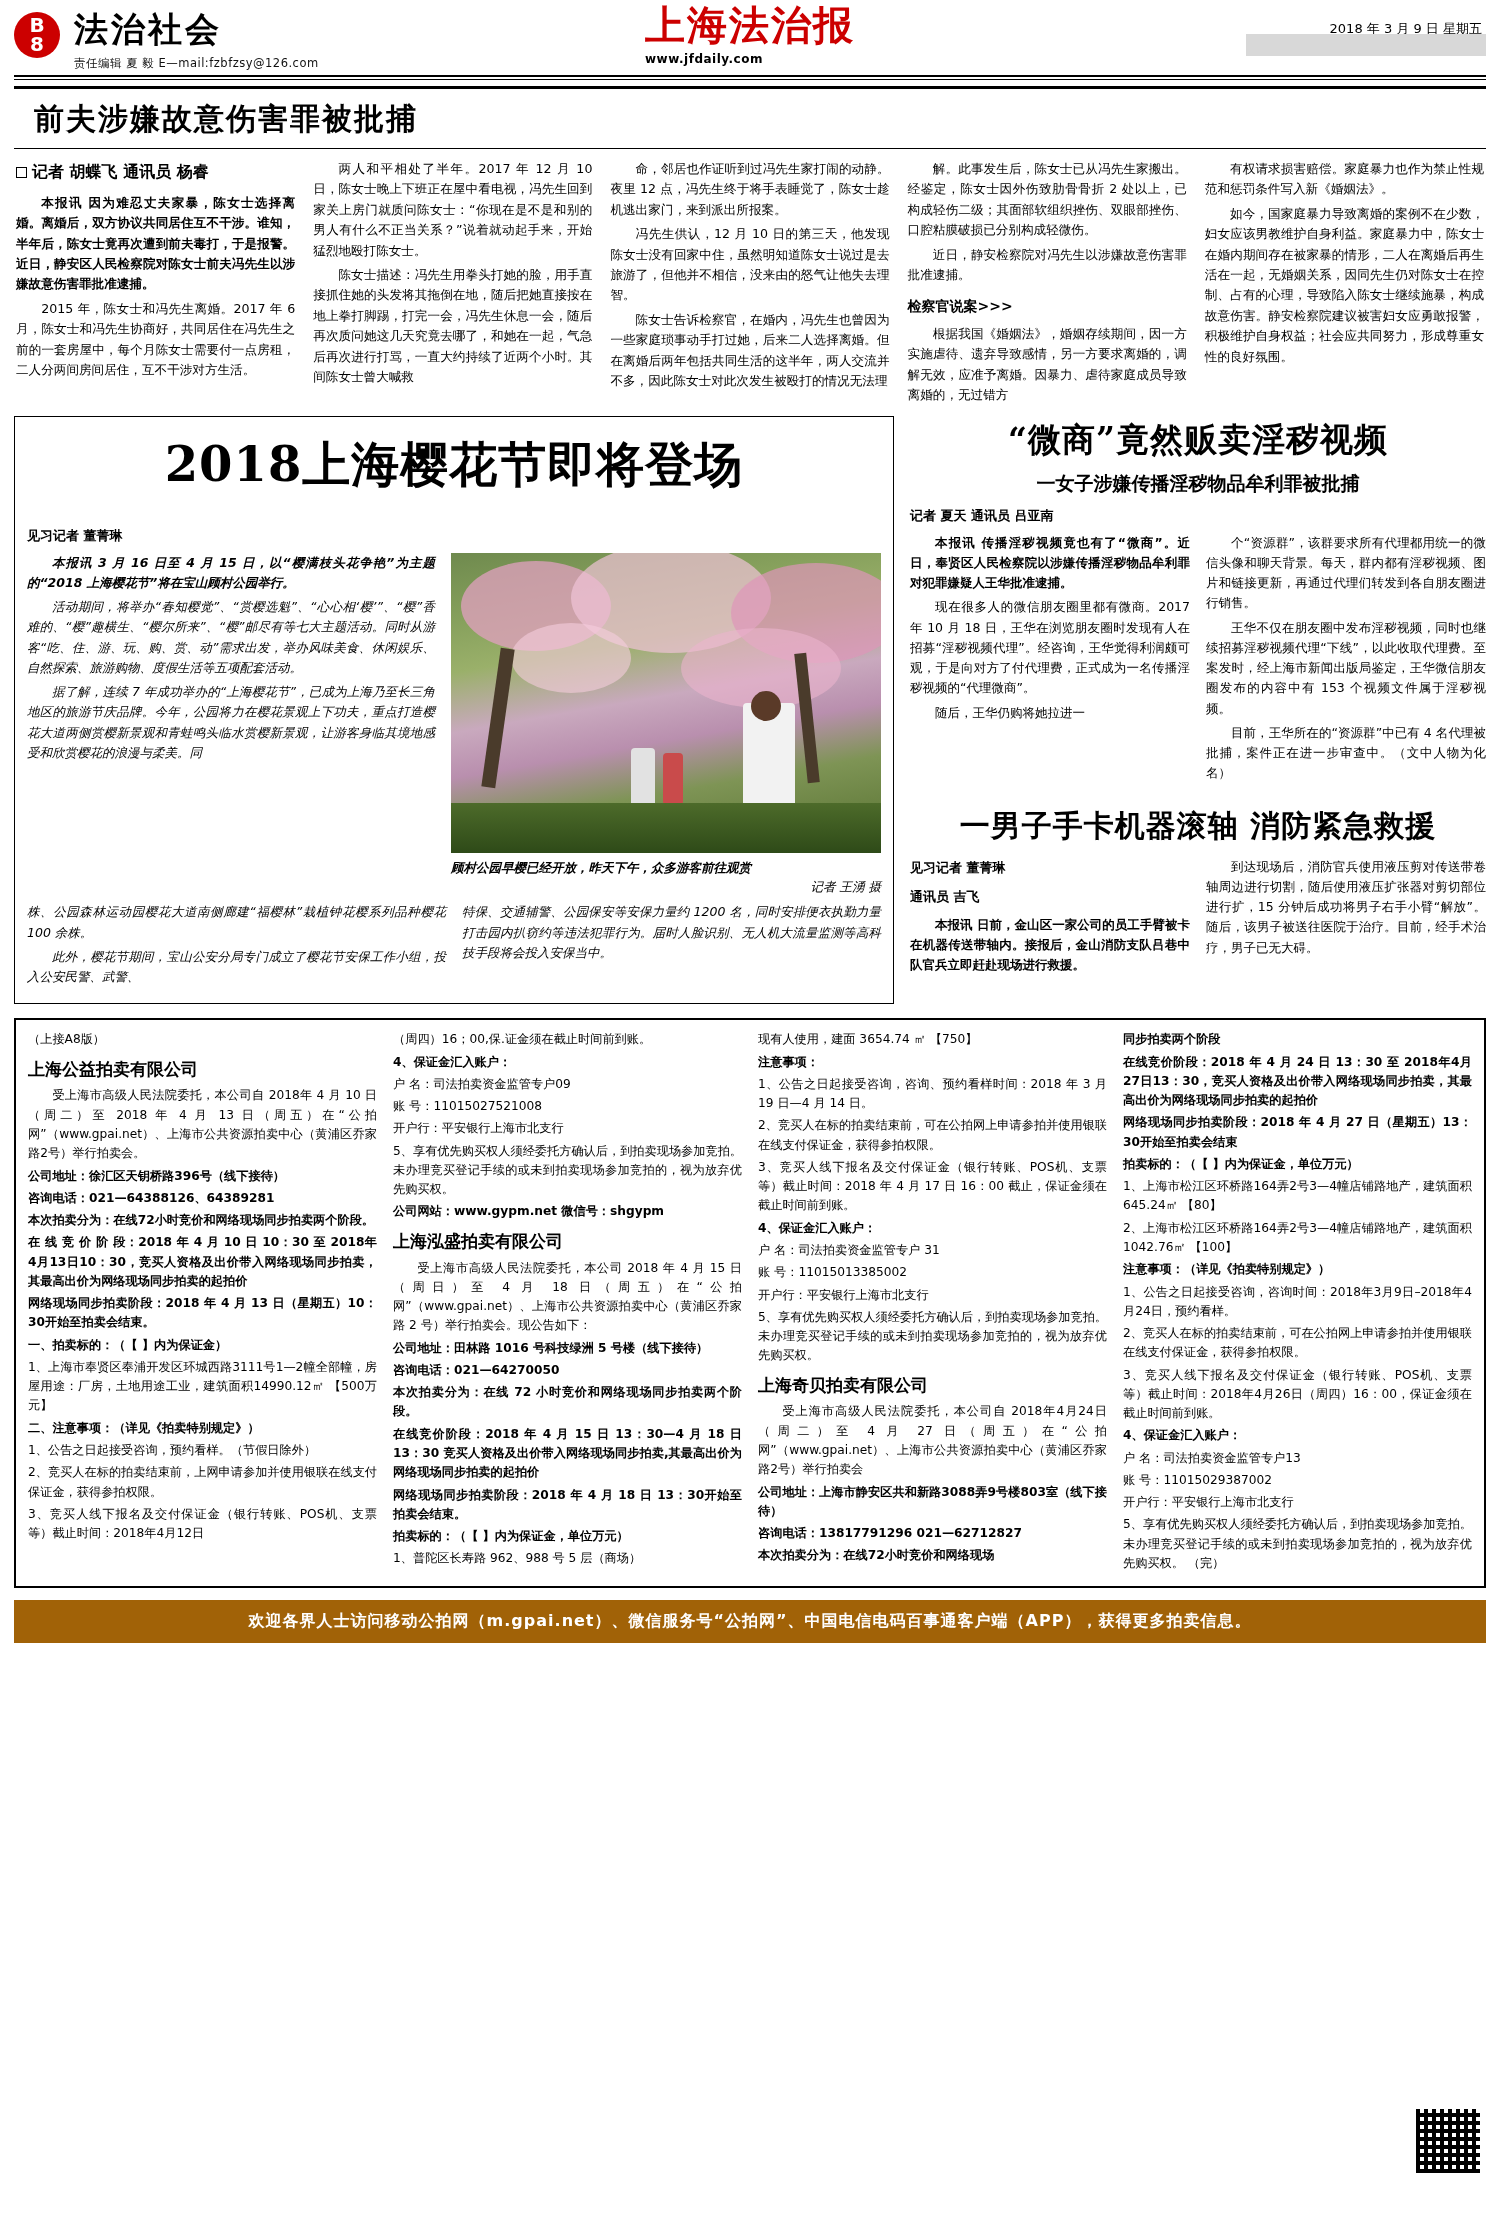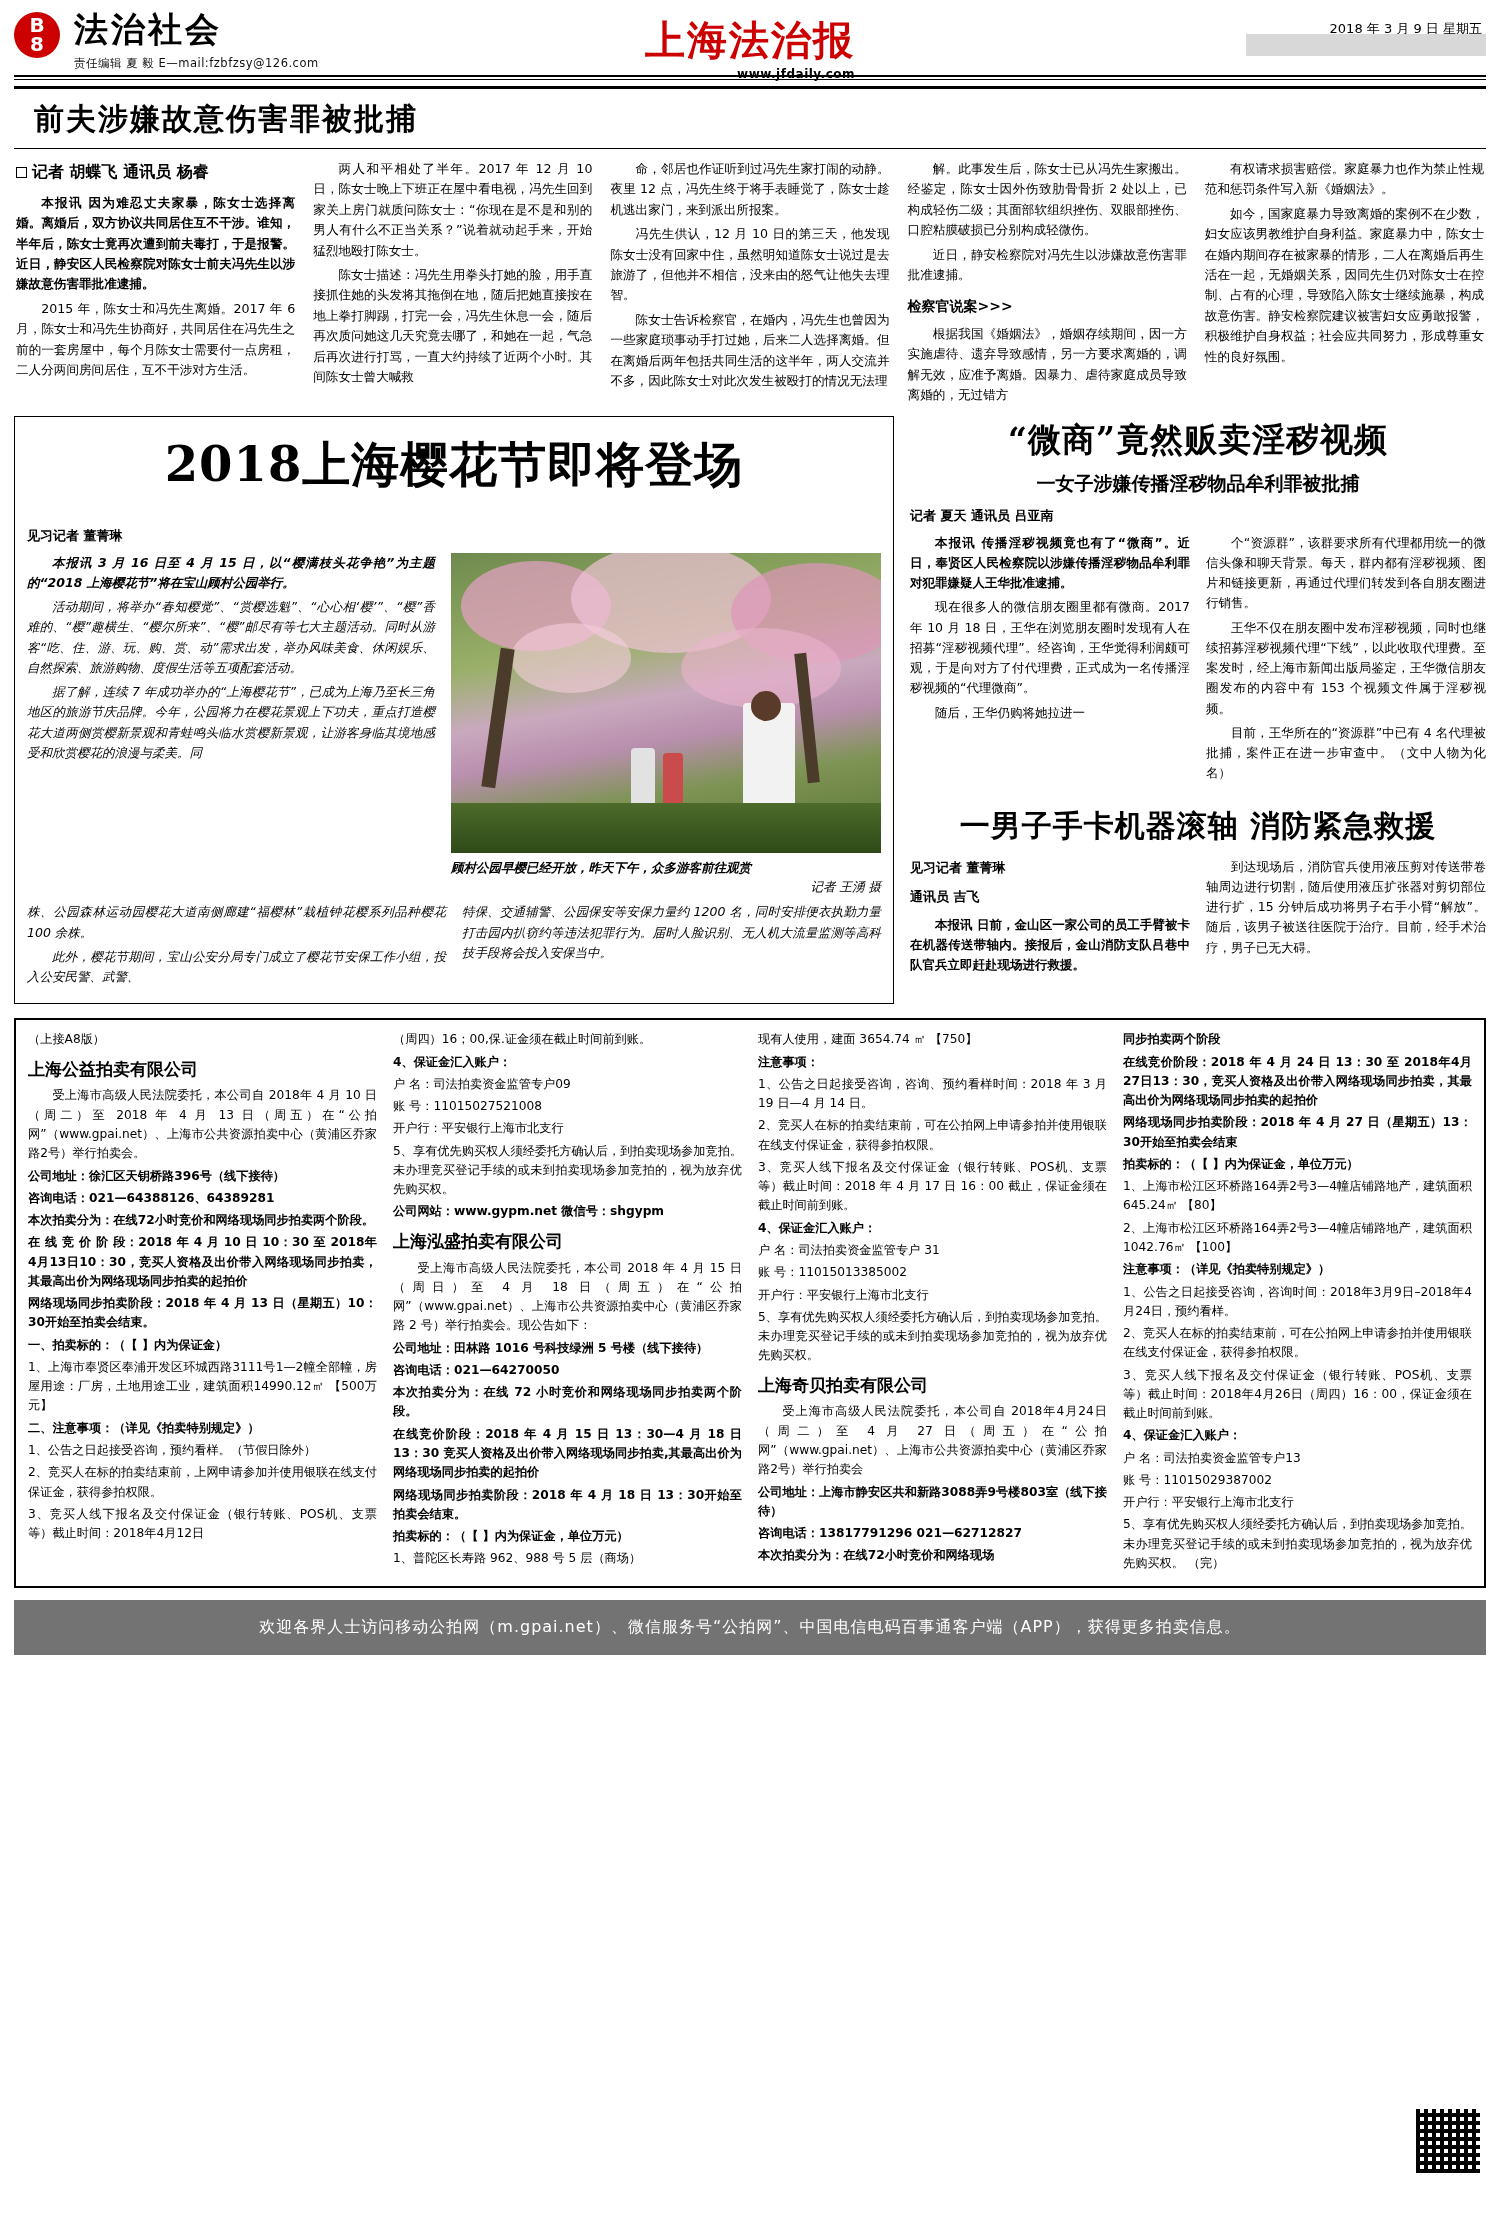--- a/index.html
+++ b/index.html
@@ -13,21 +13,21 @@
 
   
   .masthead{display:flex;align-items:flex-start;padding:8px 18px 0 14px;position:relative;}
   .pagebadge{width:46px;height:46px;border-radius:50%;background:#cc0000;color:#fff;
     display:flex;align-items:center;justify-content:center;flex-direction:column;
     font-weight:bold;font-size:20px;line-height:0.95;margin-top:4px;}
   .pagebadge span{display:block;}
   .sectionwrap{margin-left:14px;}
   .sectiontitle{font-family:"DejaVu Serif","Liberation Serif",serif;font-weight:bold;font-size:34px;letter-spacing:3px;line-height:1;margin-top:4px;}
   .sectionmeta{font-size:11.5px;margin-top:10px;color:#111;letter-spacing:0.5px;}
-  .papername{position:absolute;left:50%;transform:translateX(-50%);top:19px;text-align:right;}
+  .papername{position:absolute;left:50%;transform:translateX(-50%);top:4px;text-align:left;}
   .papername .pn{color:#cc0000;font-family:"DejaVu Serif","Liberation Serif",serif;font-weight:bold;font-size:40px;letter-spacing:2px;line-height:1.05;}
   .papername .url{font-size:12px;font-weight:bold;margin-top:6px;letter-spacing:0.5px;}
   .dateblock{margin-left:auto;font-size:13px;padding-top:12px;white-space:nowrap;}
   .masthead-rule{margin:4px 14px 0 14px;border:0;border-top:2px solid #000;}
   .masthead-rule2{margin:2px 14px 0 14px;border:0;border-top:1px solid #000;}
   .corner-grey{position:absolute;right:14px;top:34px;width:240px;height:22px;background:#d8d8d8;}
 
   
   .headline{
     font-family:"DejaVu Serif","Liberation Serif",serif;
@@ -82,22 +82,22 @@
   
   .class-wrap{border:2px solid #000;margin:14px 14px 0 14px;padding:10px 12px;box-sizing:border-box;}
   .class-cols{display:flex;gap:16px;}
   .ccol{flex:1;font-size:12.2px;line-height:1.58;text-align:justify;}
   .ccol p{margin:0 0 3px 0;}
   .ccol p.ind{text-indent:2em;}
   .ccol h4{font-size:17px;font-weight:bold;margin:6px 0 4px 0;font-family:"DejaVu Serif","Liberation Serif",serif;}
   .ccol .b{font-weight:bold;}
 
   
-  .footer{margin:12px 14px 10px 14px;background:#737373;color:#fff;text-align:center;
-    font-size:16px;font-weight:normal;padding:17px 0;letter-spacing:1px;}
+  .footer{margin:12px 14px 10px 14px;background:#a16207;color:#fff;text-align:center;
+    font-size:16px;font-weight:bold;padding:11px 0;letter-spacing:1px;}
   .qr{position:absolute;right:20px;bottom:54px;width:64px;height:64px;background:
      repeating-linear-gradient(0deg,#000 0 4px,#fff 4px 8px),
      repeating-linear-gradient(90deg,#000 0 4px,transparent 4px 8px);
      background-blend-mode:multiply;}
 </style>
 </head>
 <body>
 
 <div class="page">
 

